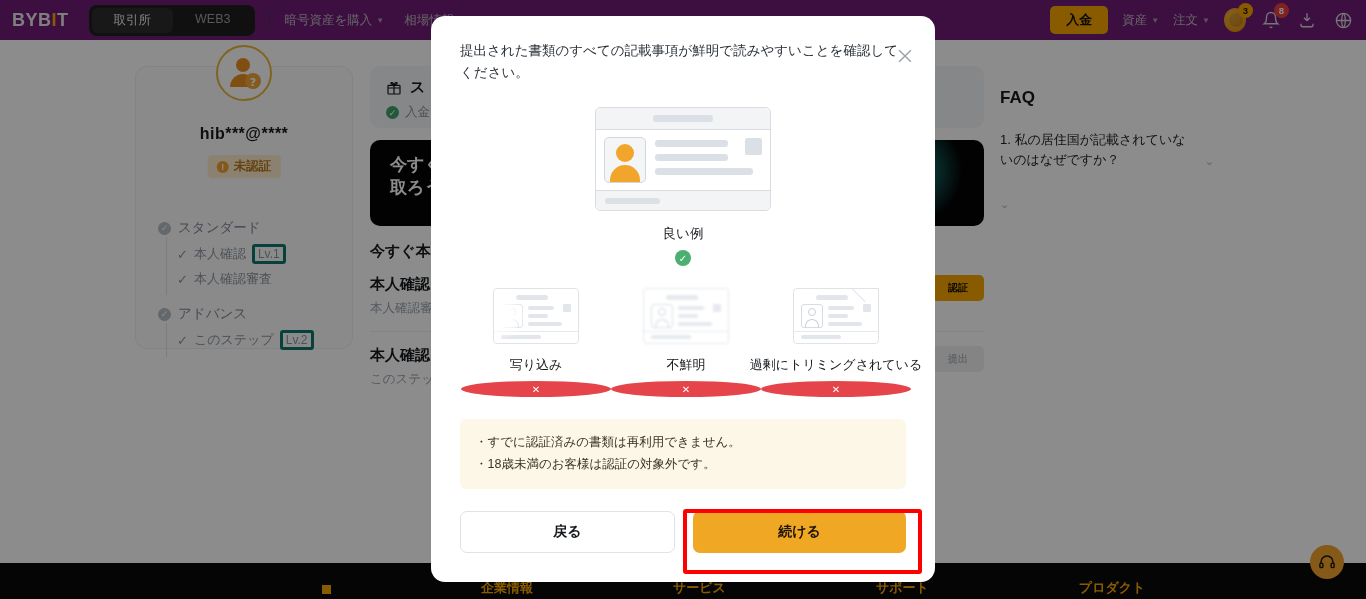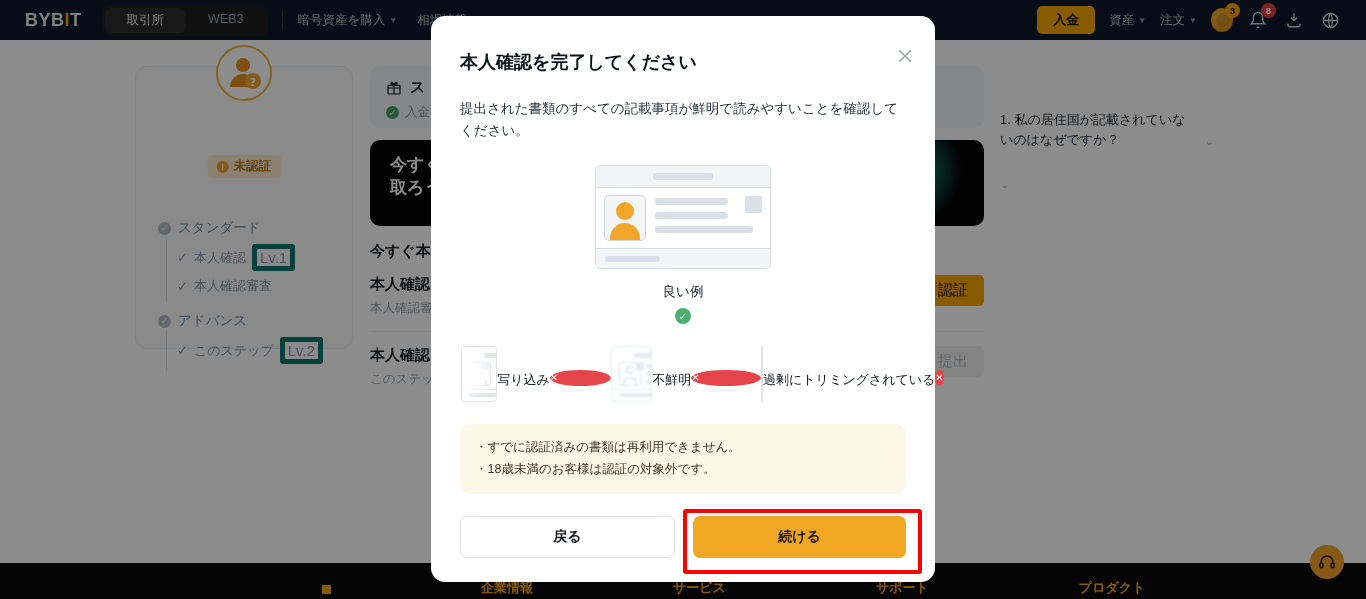--- a/index.html
+++ b/index.html
@@ -8,21 +8,21 @@
     font-family: "Liberation Sans", "DejaVu Sans", sans-serif;
     overflow: hidden; background: #0a0a0a;
   }
   #app { position: relative; width: 1366px; height: 599px; }
 
   
   .bg-page { position: absolute; inset: 0; background: #ffffff; }
 
   .topnav {
     position: absolute; top: 0; left: 0; width: 1366px; height: 40px;
-    background: #0f172a; display: flex; align-items: center; padding: 0 25px;
+    background: #701a75; display: flex; align-items: center; padding: 0 12px;
     z-index: 3;
   }
   .logo { font-size: 18px; font-weight: bold; color: #e8e8e8; letter-spacing: .5px;
           display: flex; align-items: center; }
   .logo .i { color: #f7a600; }
   .tabgroup { margin-left: 20px; background: #1e1e1e; border-radius: 8px; display: flex; padding: 3px; }
   .tabgroup .tab { padding: 4px 22px; font-size: 12.5px; color: #9aa0a6; border-radius: 6px; white-space: nowrap; }
   .tabgroup .tab.active { background: #2c2c2c; color: #eaeaea; }
   .navdiv { width: 1px; height: 18px; background: #3a3a3a; margin: 0 14px; }
   .navlinks { display: flex; align-items: center; gap: 20px; }
@@ -58,40 +58,40 @@
                  background: #fbeccd; color: #b9791a; font-size: 12.5px; font-weight: bold;
                  border-radius: 4px; padding: 3px 9px; display: flex; align-items: center; gap: 5px; }
   .dot-warn { width: 12px; height: 12px; border-radius: 50%; background: #f0a030; color: #fff;
               font-size: 9px; font-weight: bold; display: flex; align-items: center; justify-content: center; }
   .steps { position: absolute; left: 22px; top: 142px; right: 12px; }
   .step-grp { display: flex; align-items: center; gap: 7px; font-size: 13.5px; color: #7b8794; margin-top: 10px; }
   .step-grp .ck { width: 13px; height: 13px; border-radius: 50%; background: #b6bcc3; color: #fff;
                   font-size: 9px; display: flex; align-items: center; justify-content: center; }
   .step-sub { margin-left: 8px; border-left: 1px solid #dfe2e6; padding: 4px 0 4px 10px; }
   .step-item { display: flex; align-items: center; gap: 6px; font-size: 13px; color: #8d96a0; padding: 3px 0; }
-  .lvtag { border: 5px solid #0f766e; border-radius: 3px; font-size: 15px; color: #8d96a0; padding: 0 3px; }
+  .lvtag { border: 3px solid #0f766e; border-radius: 3px; font-size: 12px; color: #8d96a0; padding: 0 3px; }
 
   
   .centercol { position: absolute; left: 370px; top: 66px; width: 614px; }
   .promo { background: #f5f6f7; border-radius: 10px; padding: 12px 16px; height: 62px; }
   .promo-t { display: flex; align-items: center; gap: 8px; font-size: 15px; font-weight: bold; color: #15181c; }
   .promo-s { display: flex; align-items: center; gap: 6px; font-size: 12.5px; color: #8d96a0; margin-top: 7px; }
   .dot-ok { width: 13px; height: 13px; border-radius: 50%; background: #43a06b; color: #fff;
             font-size: 9px; display: flex; align-items: center; justify-content: center; }
   .hero { margin-top: 12px; height: 86px; border-radius: 10px; position: relative; overflow: hidden;
           background: #050505; padding: 14px 20px; }
   .hero .glow { position: absolute; right: 20px; top: -24px; width: 110px; height: 110px; border-radius: 50%;
                 background: radial-gradient(circle, rgba(26,188,180,.85), rgba(5,5,5,0) 68%); }
   .hero-l1, .hero-l2 { font-size: 17px; font-weight: bold; color: #fff; line-height: 1.35; position: relative; }
   .sec-title { margin-top: 16px; font-size: 15px; font-weight: bold; color: #15181c; }
   .row { margin-top: 14px; display: flex; align-items: flex-start; }
   .row .txt { flex: 1; }
   .row .rt { font-size: 15px; font-weight: bold; color: #15181c; }
   .row .rs { font-size: 12.5px; color: #9aa3ac; margin-top: 6px; }
-  .row .act { font-size: 15px; font-weight: normal; border-radius: 5px; padding: 6px 16px; }
+  .row .act { font-size: 10px; font-weight: bold; border-radius: 5px; padding: 6px 16px; }
   .act.primary { background: #f7a600; color: #1a1405; }
   .act.muted { background: #f0f1f2; color: #b4bac0; }
   .hr { margin-top: 14px; height: 1px; background: #eceef0; }
 
   
   .faq { position: absolute; left: 1000px; top: 88px; width: 214px; }
   .faq h3 { font-size: 17px; font-weight: bold; color: #15181c; }
   .faq-item { margin-top: 22px; display: flex; align-items: flex-end; gap: 6px;
               font-size: 13px; color: #20242a; line-height: 1.55; }
   .faq-item .q { flex: 1; }
@@ -133,21 +133,21 @@
   .id-sq { position: absolute; right: 8px; top: 8px; width: 17px; height: 17px; border-radius: 2px; background: #dbe0e6; }
   .id-bot { height: 20px; background: #f2f4f6; border-top: 1px solid #d9dde2; display: flex; align-items: center; padding-left: 9px; }
   .id-bot .ln { width: 55px; height: 6px; border-radius: 3px; background: #dbe0e6; }
   .good-label { margin-top: 14px; font-size: 13.5px; font-weight: normal; color: #15181c; }
   .mark { margin-top: 7px; width: 16px; height: 16px; border-radius: 50%; display: flex;
           align-items: center; justify-content: center; color: #fff; font-size: 10px; font-weight: bold; }
   .mark.ok { background: #4caf72; }
   .mark.bad { background: #e5444a; }
 
   .bads { margin-top: 22px; display: flex; justify-content: space-between; padding: 0 1px; }
-  .bad { display: flex; flex-direction: row; align-items: center; width: 150px; justify-content: space-between; }
+  .bad { display: flex; flex-direction: column; align-items: center; width: 150px; }
   .mini { width: 86px; height: 56px; border: 1px solid #dfe3e8; border-radius: 4px; background: #fff;
           position: relative; overflow: hidden; }
   .mini .mtop { position: absolute; left: 22px; top: 6px; width: 32px; height: 5px; border-radius: 3px; background: #e2e6eb; }
   .mini .mph { position: absolute; left: 7px; top: 15px; width: 22px; height: 24px;
                border: 1px solid #d8dde3; border-radius: 3px; }
   .mini .mph .h { position: absolute; left: 50%; top: 3px; transform: translateX(-50%); width: 8px; height: 8px;
                   border-radius: 50%; border: 1px solid #cbd2d9; }
   .mini .mph .b { position: absolute; left: 50%; bottom: -1px; transform: translateX(-50%); width: 14px; height: 9px;
                   border-radius: 8px 8px 0 0; border: 1px solid #cbd2d9; border-bottom: none; }
   .mini .ml { position: absolute; height: 4px; border-radius: 2px; background: #e2e6eb; }
@@ -156,21 +156,21 @@
   .mini .mbot { position: absolute; left: 7px; bottom: 4px; width: 40px; height: 4px; border-radius: 2px; background: #e2e6eb; }
   .mini.glare::after { content: ""; position: absolute; left: -4px; top: 2px; width: 42px; height: 52px;
       background: radial-gradient(ellipse at 22% 48%, rgba(255,255,255,1) 26%, rgba(255,255,255,0) 64%); }
   .mini.blur { filter: blur(1.1px); opacity: .85; }
   .mini.crop { border-top-right-radius: 0; }
   .mini.crop::after { content: ""; position: absolute; right: -1px; top: -1px; width: 19px; height: 19px;
       background: #fff; border-left: 1px solid #dfe3e8; transform: rotate(45deg); transform-origin: 100% 0;
       border-bottom: 1px solid #dfe3e8; }
   .bad-label { margin-top: 12px; font-size: 13px; color: #15181c; white-space: nowrap; }
 
-  .notes { margin-top: 22px; background: #fdf7e8; border-radius: 11px; padding: 13px 15px; }
+  .notes { margin-top: 22px; background: #fdf7e8; border-radius: 6px; padding: 13px 15px; }
   .note { font-size: 12.5px; color: #3c3224; line-height: 1.75; }
 
   .actions { margin-top: 22px; display: flex; gap: 18px; }
   .btn { flex: 1; height: 42px; border-radius: 7px; display: flex; align-items: center; justify-content: center;
          font-size: 14px; font-weight: bold; }
   .btn.back { border: 1px solid #dfe3e8; background: #fff; color: #15181c; }
   .btn.cont { background: #f0a724; color: #1c1405; }
   .redbox { position: absolute; left: 683px; top: 509px; width: 239px; height: 65px;
             border: 4px solid #ff0000; border-radius: 3px; z-index: 8; pointer-events: none; }
 </style>
@@ -239,20 +239,21 @@
 
     <div class="sidecard">
       <div class="side-avatar">
         <svg class="glyph" viewBox="0 0 40 40">
           <circle cx="19" cy="12" r="7" fill="#e79020"></circle>
           <path d="M6 34c0-7.2 5.8-13 13-13s13 5.8 13 13z" fill="#e79020"></path>
           <circle cx="29" cy="28" r="8" fill="#f0a437"></circle>
           <text x="29" y="32.5" font-size="11" font-weight="bold" fill="#fff" text-anchor="middle" font-family="DejaVu Sans, sans-serif">?</text>
         </svg>
       </div>
+      <div class="side-user">hib***@****</div>
       <div class="side-status">
         <span class="dot-warn">!</span>
         <span>未認証</span>
       </div>
       <div class="steps">
         <div class="step-grp">
           <span class="ck">✓</span>
           <span>スタンダード</span>
         </div>
         <div class="step-sub">
@@ -312,20 +313,21 @@
       <div class="row">
         <div class="txt">
           <div class="rt">本人確認</div>
           <div class="rs">このステップ</div>
         </div>
         <div class="act muted">提出</div>
       </div>
     </div>
 
     <div class="faq">
+      <h3>FAQ</h3>
       <div class="faq-item">
         <span class="q">1. 私の居住国が記載されていないのはなぜですか？</span>
         <span class="chev">⌄</span>
       </div>
       <div class="faq-item">
         <span class="chev">⌄</span>
       </div>
     </div>
 
     <div class="footer">
@@ -348,21 +350,20 @@
       <rect x="17.5" y="13.5" width="4" height="6" rx="1.6"></rect>
     </svg>
   </div>
 
   <div class="modal">
     <div class="modal-close">
       <svg width="20" height="20" viewBox="0 0 24 24" stroke="currentColor" stroke-width="1.7">
         <path d="M5 5l14 14M19 5L5 19"></path>
       </svg>
     </div>
-    <div class="modal-title">本人確認を完了してください</div>
     <div class="modal-desc">提出された書類のすべての記載事項が鮮明で読みやすいことを確認してください。</div>
 
     <div class="good">
       <div class="idcard">
         <div class="id-top">
             <div class="ln"></div>
           </div>
         <div class="id-mid">
           <div class="id-photo">
             <div class="head"></div>

